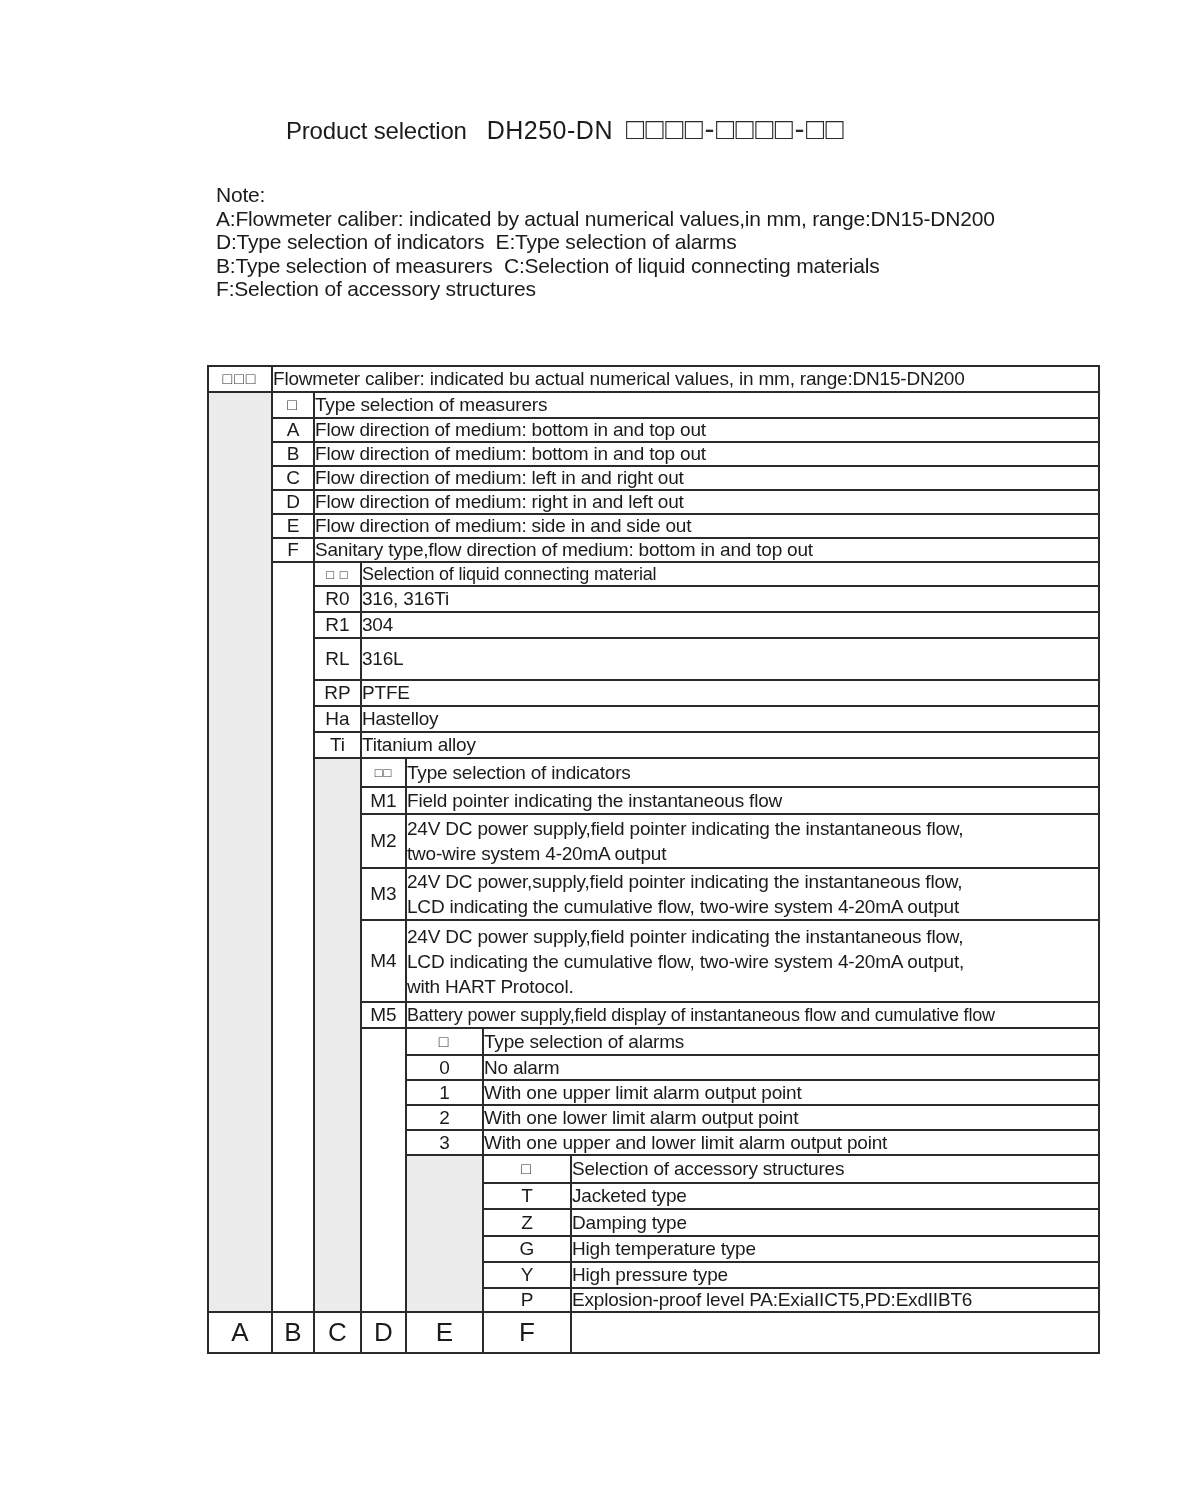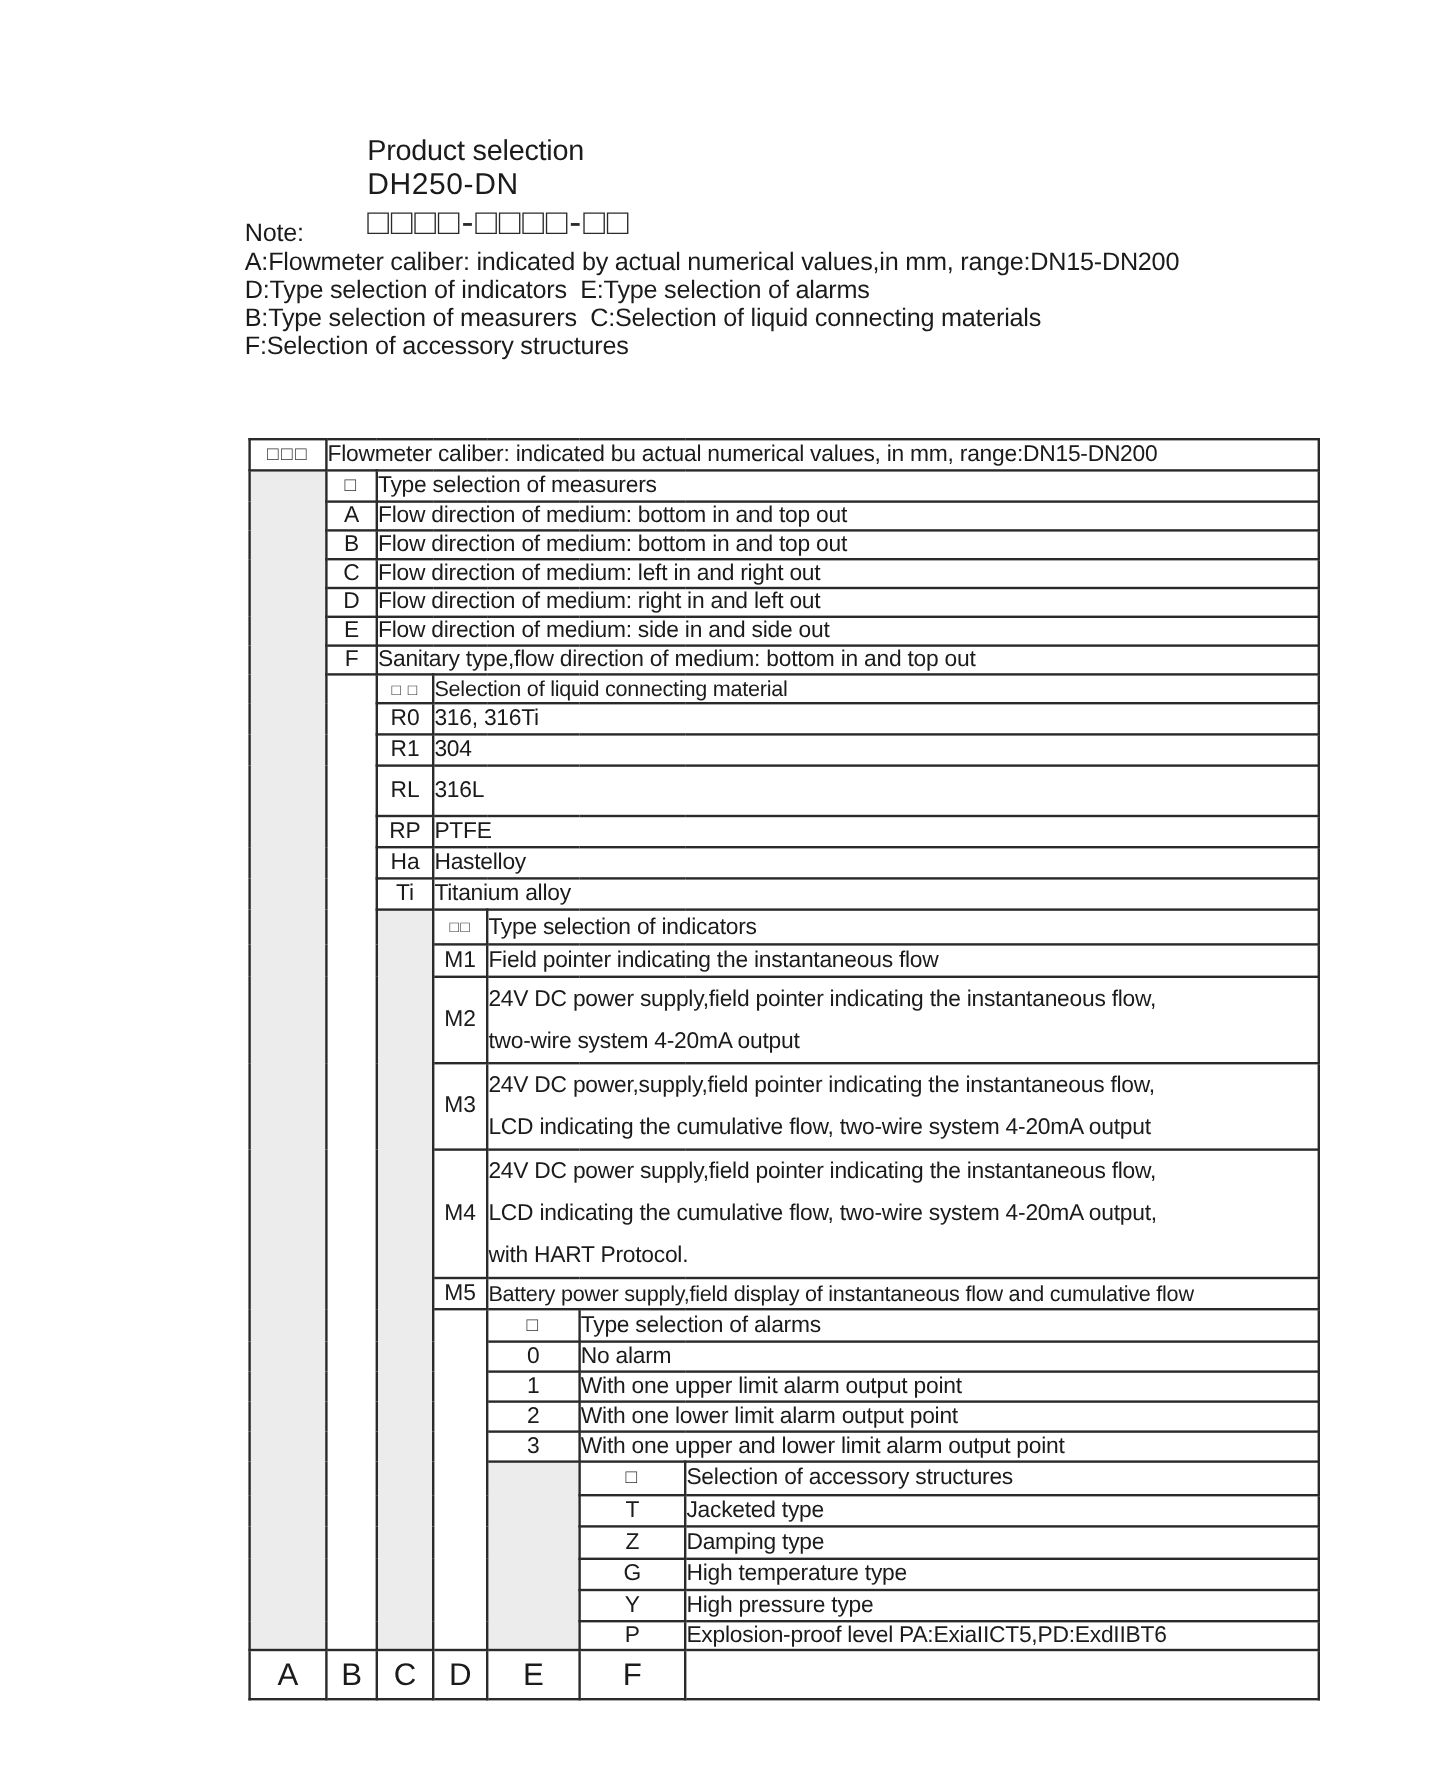--- a/index.html
+++ b/index.html
@@ -5,40 +5,40 @@
   html,body{margin:0;padding:0;}
   body{
     width:1200px;height:1492px;position:relative;
     background:#ffffff;color:#1b1b1b;
     font-family:"Liberation Sans","DejaVu Sans",sans-serif;
     -webkit-font-smoothing:antialiased;
   }
   .abs{position:absolute;}
 
   
-  #title{left:286px;top:112px;display:flex;align-items:baseline;white-space:nowrap;flex-direction:column;}
+  #title{left:286px;top:112px;display:flex;align-items:baseline;white-space:nowrap;}
   .title-prefix{font-size:24px;letter-spacing:-0.2px;}
   .title-model{font-size:25px;margin-left:20px;letter-spacing:0.5px;text-align:right;}
   .title-boxes{font-size:30px;margin-left:13px;letter-spacing:1.5px;color:#2a2a2a;}
 
   
   #note{left:204px;top:183px;font-size:21px;line-height:23.5px;letter-spacing:-0.2px;}
-  .note-line{white-space:pre-wrap;}
+  .note-line{white-space:pre-wrap;margin-left:12px;}
 
   
   #sel-table{left:207px;top:365px;border-collapse:collapse;table-layout:fixed;width:891px;}
   #sel-table td{
     border:2px solid #2a2a2a;padding:0;vertical-align:middle;
     overflow:hidden;
   }
   .desc{
     text-align:left;font-size:19px;line-height:22px;
     padding:1px 4px 1px 8px;white-space:pre-wrap;letter-spacing:-0.2px;
   }
-  .desc.multi{line-height:35px;margin-left:20px;}
+  .desc.multi{line-height:25px;margin-left:20px;}
   .desc.indent{padding-left:16px;}
   .code{text-align:center;font-size:19px;letter-spacing:0;}
   .boxcode{text-align:center;font-size:16px;letter-spacing:2px;color:#2f2f2f;}
   .boxcode.small{font-size:13px;letter-spacing:1px;}
   .shaded{background:#ececec;}
   .footer-cell{text-align:center;font-size:26px;}
 </style>
 </head>
 <body>
 

